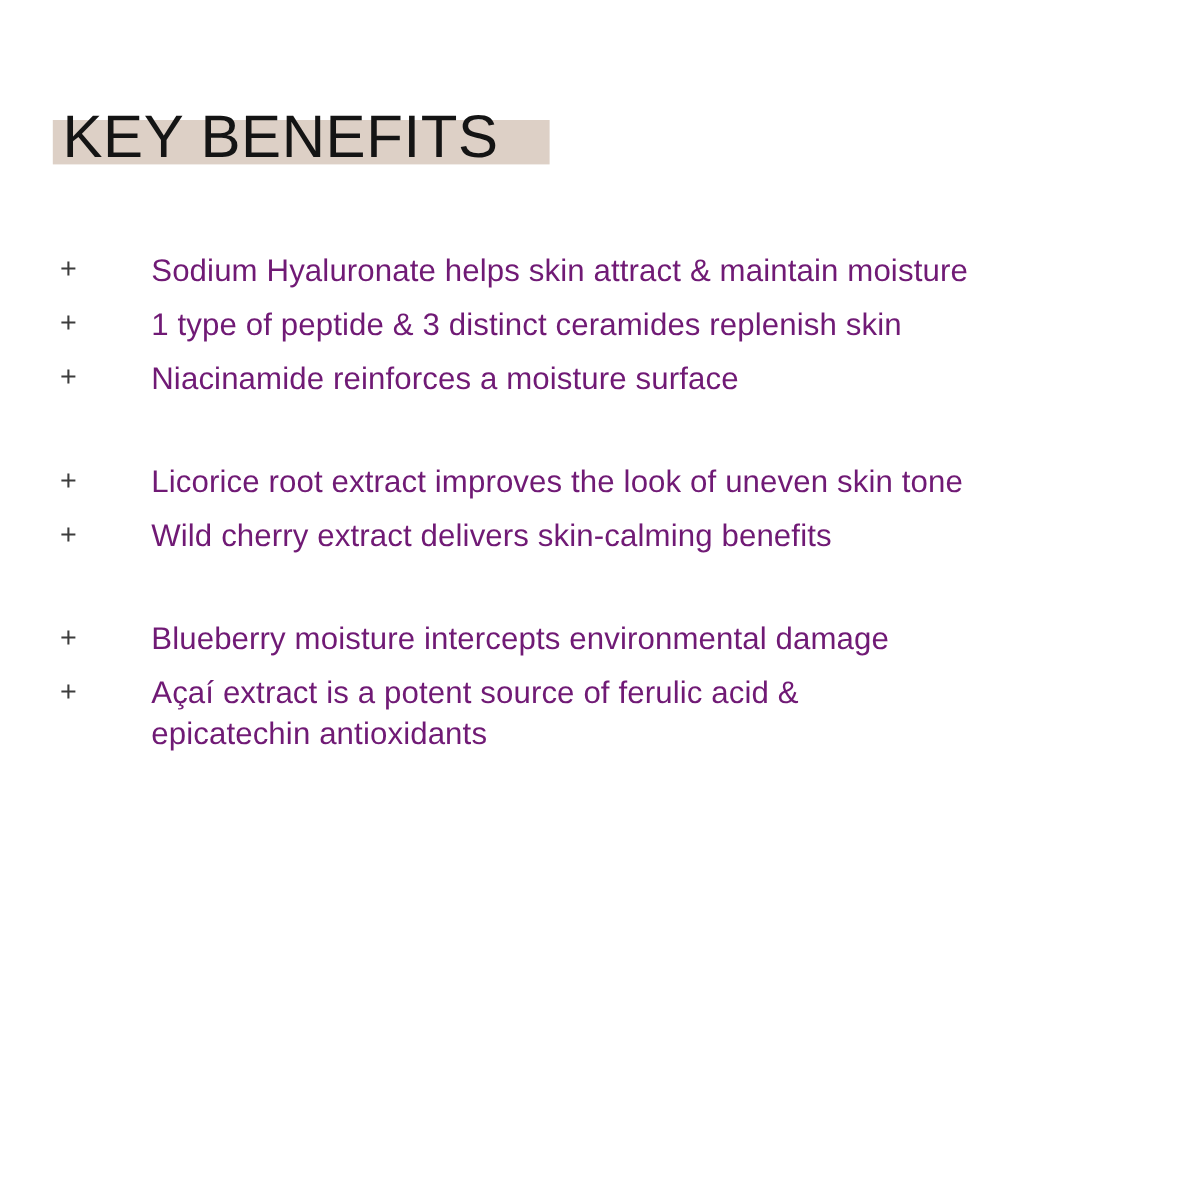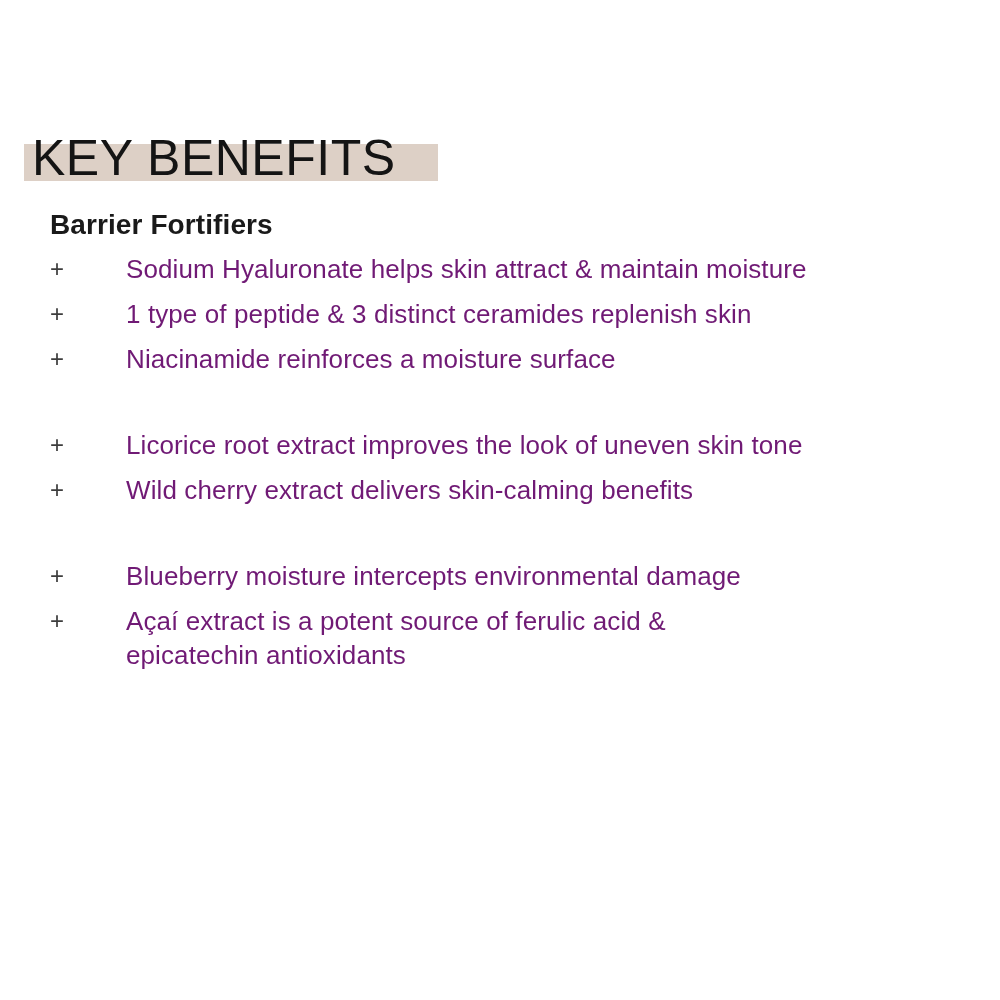--- a/index.html
+++ b/index.html
@@ -19,26 +19,25 @@
     position: relative;
     width: 1000px;
     height: 1000px;
     box-sizing: border-box;
     padding: 0;
   }
 
   
   .title-wrap {
     position: absolute;
-    left: 24px;
+    left: 44px;
     top: 88px;
     height: 52px;
     display: flex;
     align-items: center;
-    margin-top: 44px;
   }
   .title-highlight {
     position: absolute;
     left: 0;
     top: 12px;
     width: 414px;
     height: 37px;
     background: #ddd0c6;
     z-index: 0;
   }
@@ -114,21 +113,20 @@
 <div class="page">
 
   <div class="title-wrap">
     <div class="title-highlight"></div>
     <div class="title-text">KEY BENEFITS</div>
   </div>
 
   <div class="sections">
 
     <div class="section">
-      <h2 class="section-heading">Barrier Fortifiers</h2>
       <ul class="bullets">
         <li class="bullet">
           <span class="bullet-marker">+</span>
           <span class="bullet-text">Sodium Hyaluronate helps skin attract &amp; maintain moisture</span>
         </li>
         <li class="bullet">
           <span class="bullet-marker">+</span>
           <span class="bullet-text">1 type of peptide &amp; 3 distinct ceramides replenish skin</span>
         </li>
         <li class="bullet">

